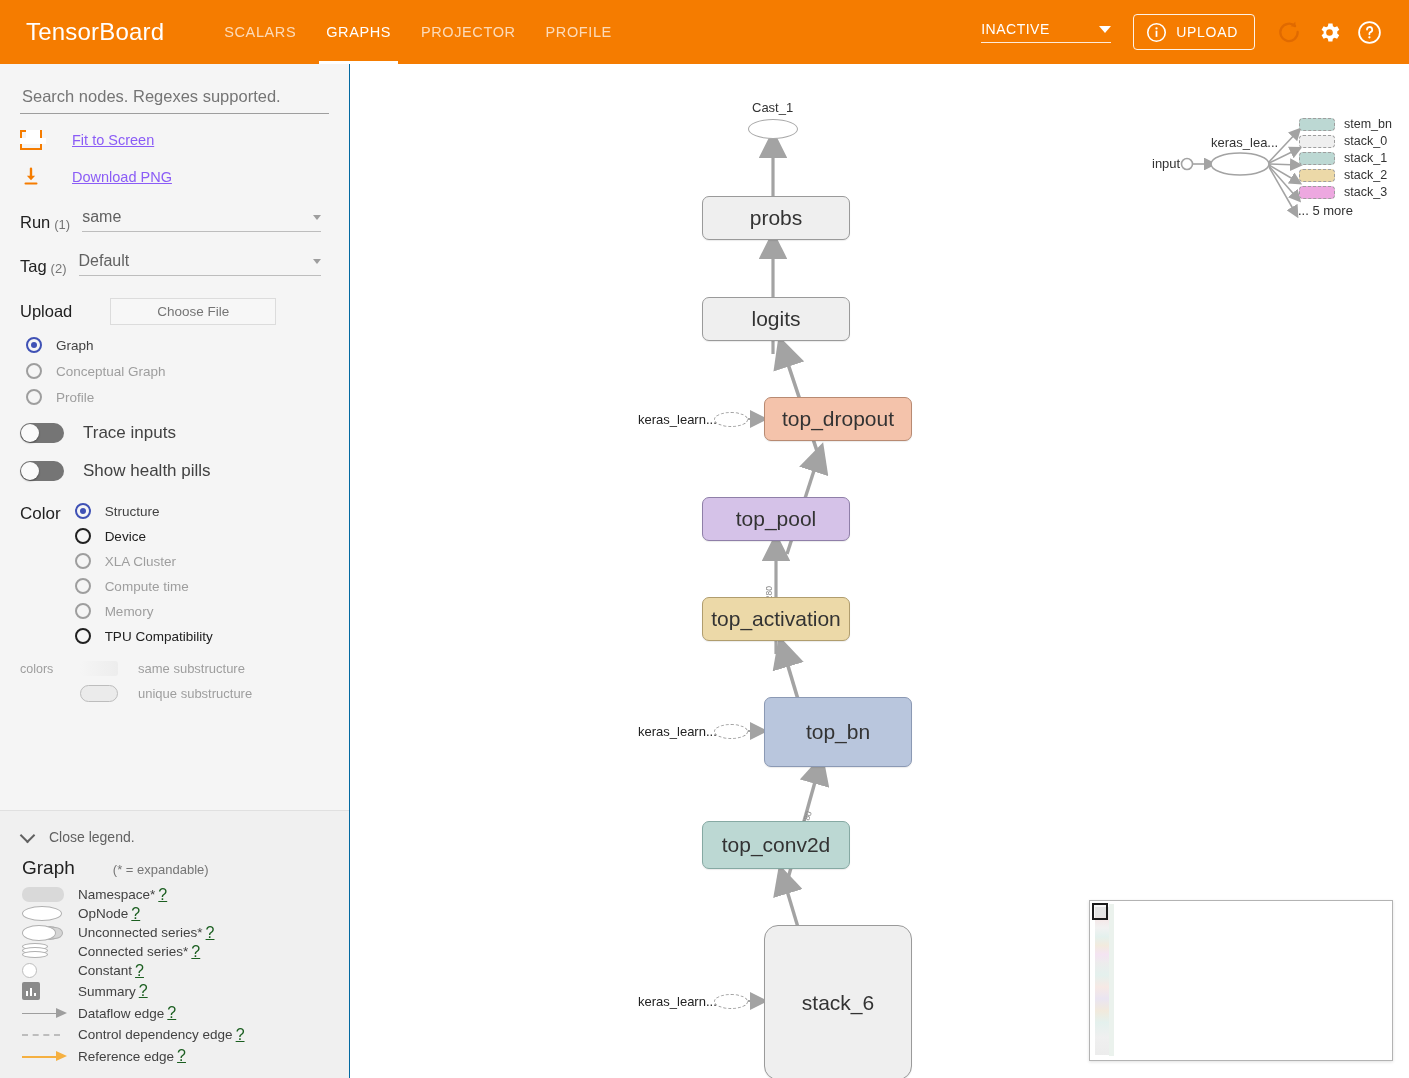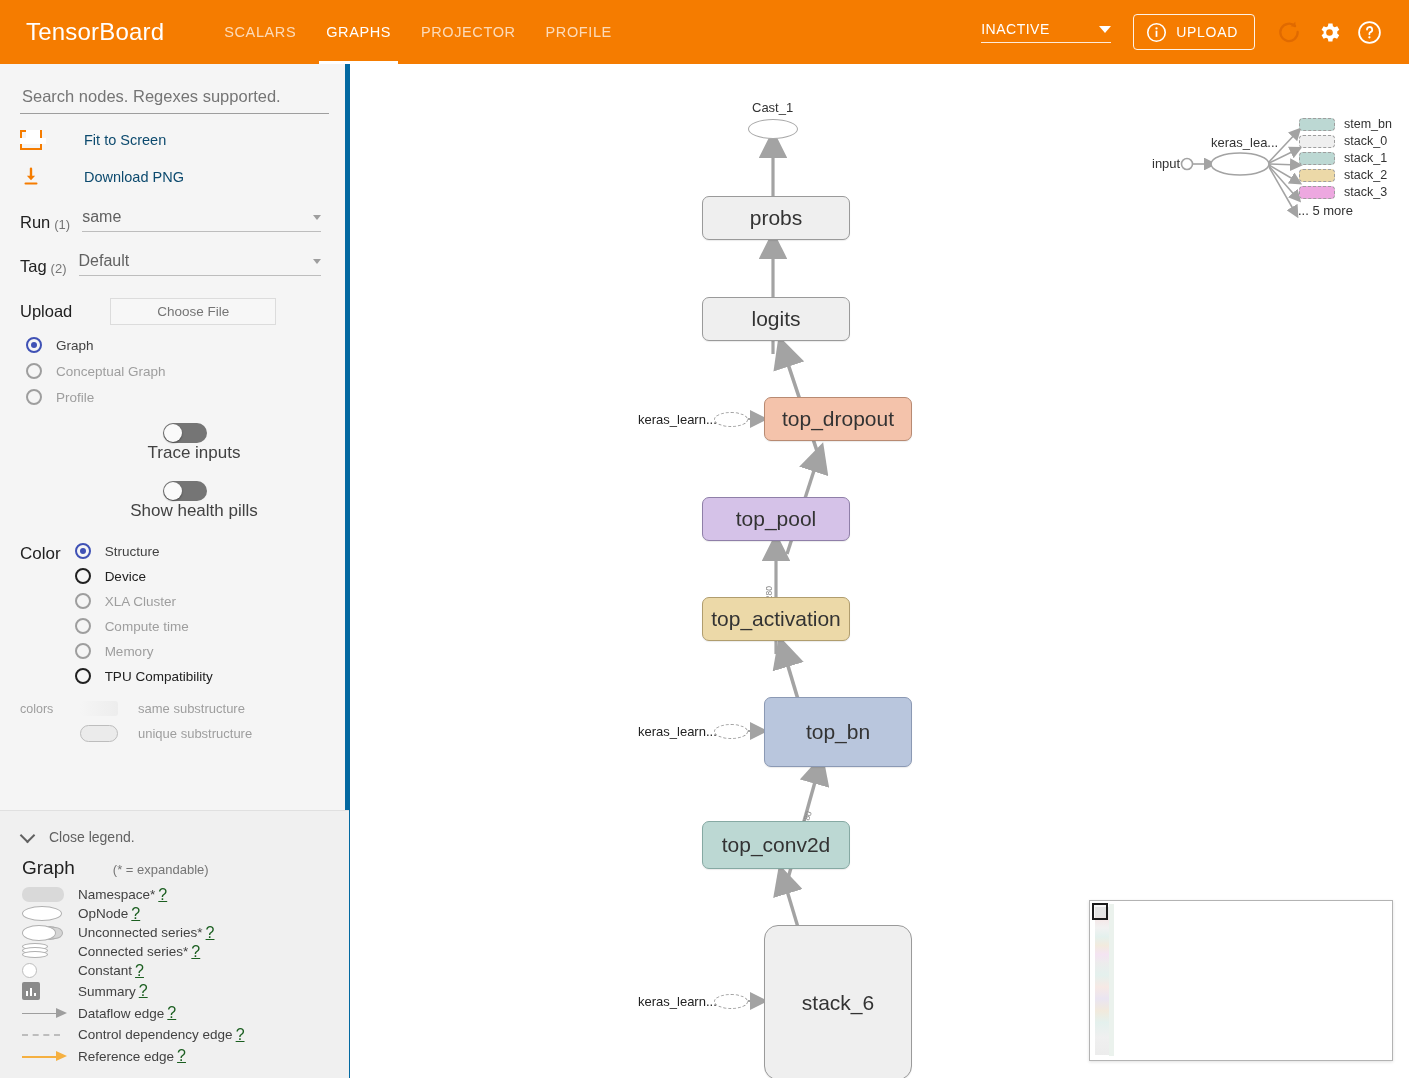--- a/index.html
+++ b/index.html
@@ -80,36 +80,36 @@
     width: 40px; height: 40px;
     display: flex; align-items: center; justify-content: center;
     cursor: pointer;
   }
 
   
   .sidebar {
     position: absolute; top: 64px; left: 0;
     width: 350px; height: 1014px;
     background: #f5f5f5;
-    border-right: 5px solid #0369a1;
+    border-right: 1px solid #0369a1;
   }
   .sb-main { position: absolute; top: 0; left: 0; width: 349px; height: 746px; }
   .searchwrap { margin: 22px 20px 0 20px; border-bottom: 1px solid #9e9e9e; padding-bottom: 6px; }
   .searchwrap input {
     border: none; outline: none; background: transparent;
     width: 100%; font-size: 16.5px; color: #424242;
     font-family: "Liberation Sans", sans-serif;
   }
   .searchwrap input::placeholder { color: #757575; }
 
   .actrow {
     display: flex; align-items: center;
     margin: 16px 0 0 20px; cursor: pointer;
   }
-  .actrow .lbl { font-size: 14.5px; color: #0c4a6e; margin-left: 42px; }
+  .actrow .lbl { font-size: 14.5px; color: #8b5cf6; margin-left: 30px; text-decoration: underline; }
   .ico-fit {
     width: 22px; height: 20px;
     border: 2px solid #f57c00;
     position: relative;
   }
   .ico-fit::before, .ico-fit::after {
     content: ""; position: absolute; background: #fff;
   }
   .ico-fit::before { left: 4px; top: -2px; width: 14px; height: 8px; }
   .ico-fit::after  { left: -2px; top: 6px; width: 26px; height: 6px; }
@@ -155,21 +155,21 @@
   .radio.sel::after {
     content: ""; position: absolute;
     left: 3px; top: 3px; width: 6px; height: 6px;
     border-radius: 50%; background: #3f51b5;
   }
   .radio.dark { border-color: #212121; border-width: 2.5px; }
   .radiorow .lbl { font-size: 13.5px; color: #9e9e9e; margin-left: 14px; white-space: nowrap; }
   .radiorow .lbl.on { color: #424242; }
   .radiorow .lbl.strong { color: #212121; }
 
-  .togglerow { display: flex; align-items: center; margin: 18px 0 0 20px; cursor: pointer; flex-direction: column; }
+  .togglerow { display: flex; align-items: center; margin: 18px 0 0 20px; cursor: pointer; }
   .switch {
     width: 44px; height: 20px; border-radius: 11px;
     background: #757575; position: relative; flex: none;
   }
   .switch::after {
     content: ""; position: absolute; left: 1px; top: 1px;
     width: 18px; height: 18px; border-radius: 50%;
     background: #fafafa;
     box-shadow: 0 1px 2px rgba(0,0,0,.4);
   }

